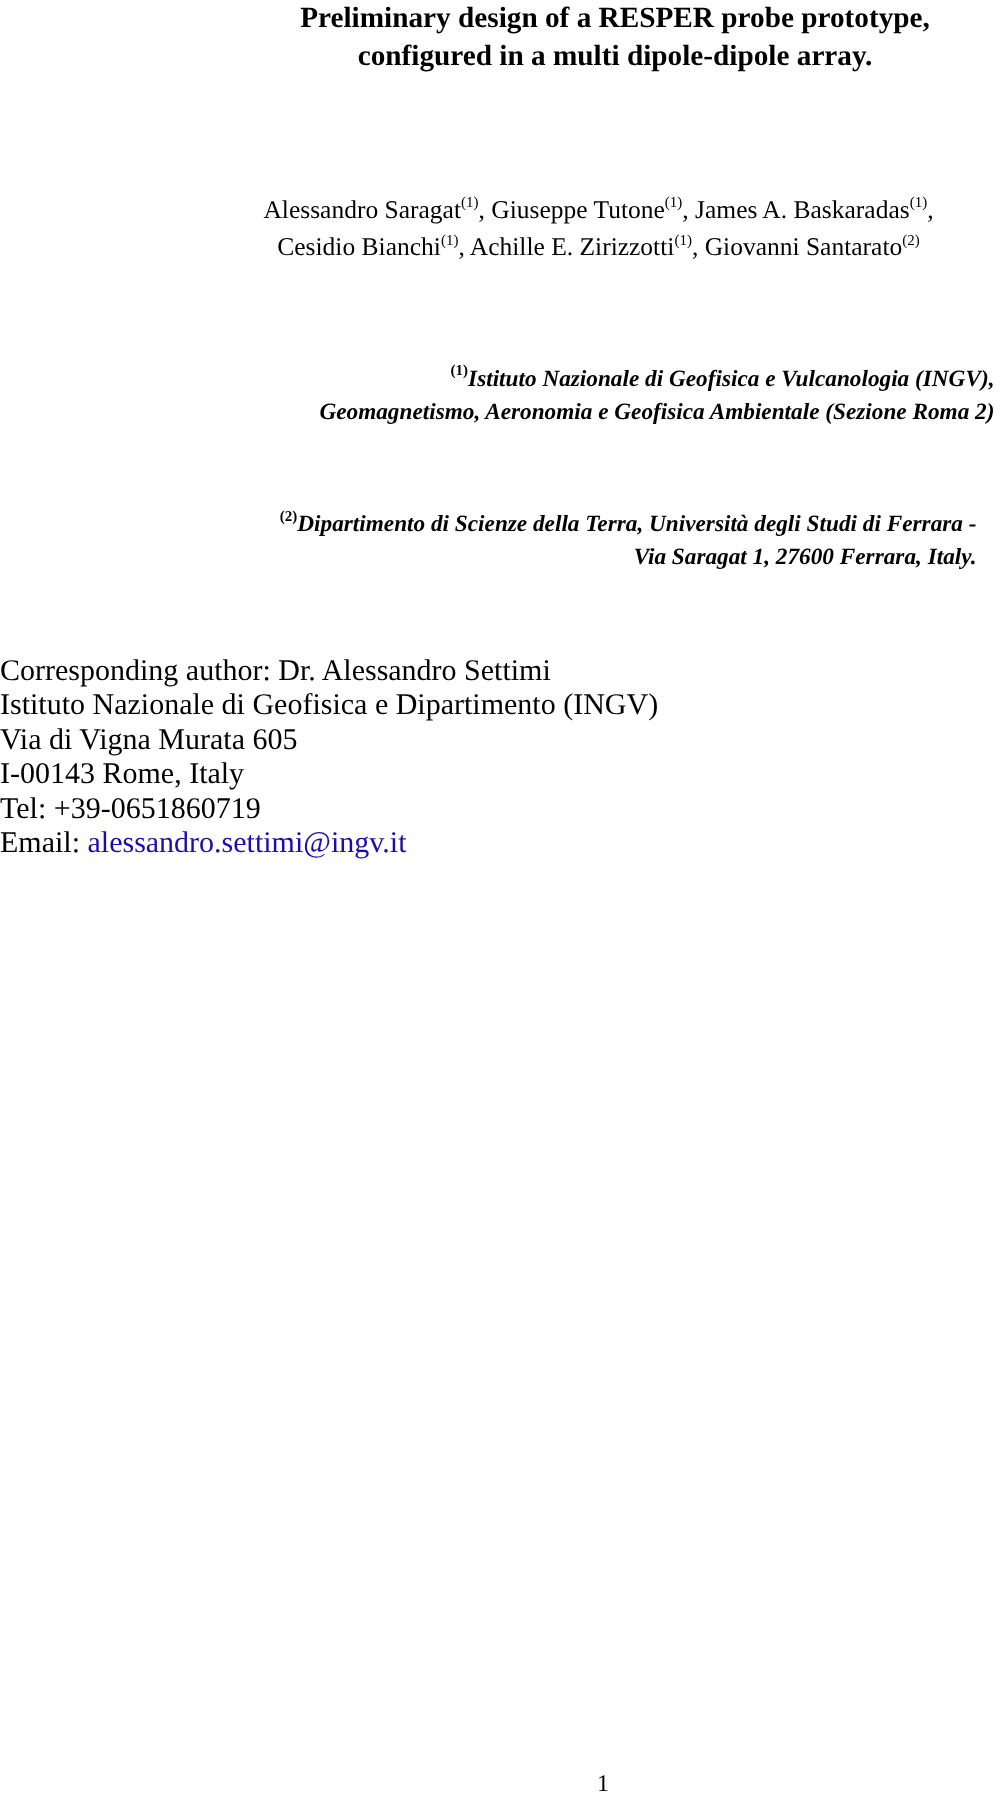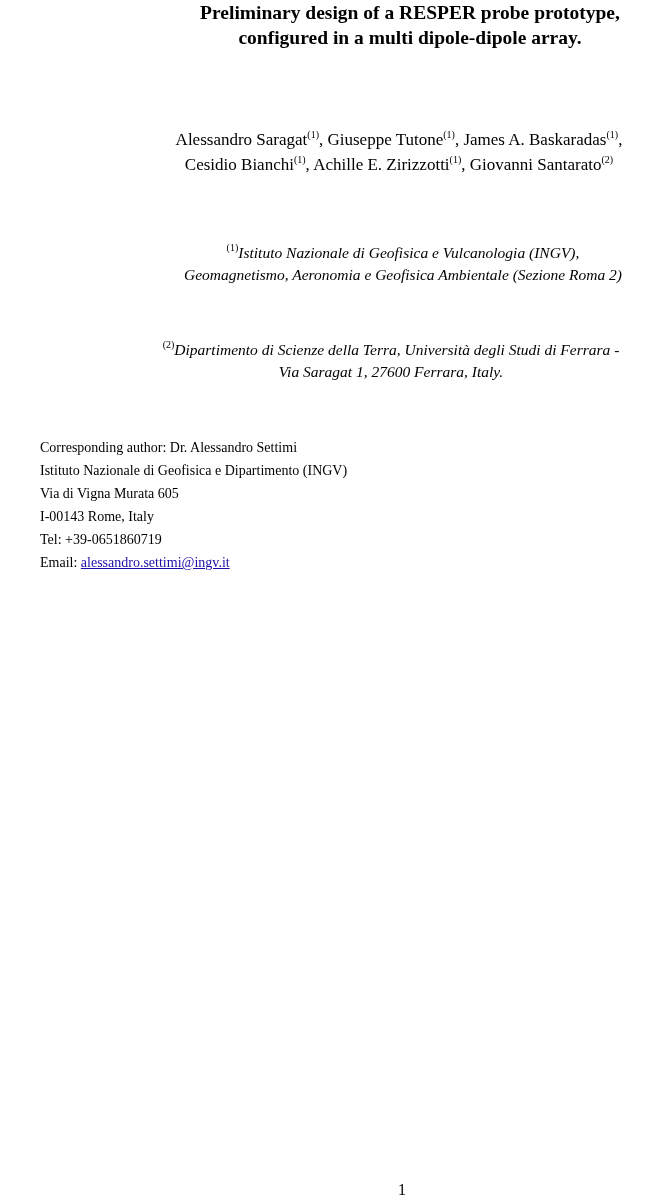--- a/index.html
+++ b/index.html
@@ -35,39 +35,38 @@
       white-space: nowrap;
     }
     .authors sup, .affil sup {
       font-size: 10px;
       line-height: 0;
       vertical-align: 7px;
       font-style: normal;
     }
     .affil {
       width: 520px;
-      text-align: center;
+      text-align: right;
       font-style: italic;
       font-size: 15.5px;
       line-height: 22px;
       white-space: nowrap;
+      font-weight: bold;
     }
     .affil1 { left: 143px; top: 242px; }
     .affil2 { left: 131px; top: 339px; }
     .contact {
       left: 0px;
       top: 436px;
-      font-size: 14px;
+      font-size: 20px;
       line-height: 23px;
-      padding-left: 40px;
     }
     .contact div { white-space: nowrap; }
     .email-link {
       color: #1a0dab;
-      text-decoration: underline;
     }
     .page-number {
       left: 390px;
       top: 1180px;
       width: 24px;
       text-align: center;
       font-size: 16px;
       line-height: 20px;
     }
   </style>

